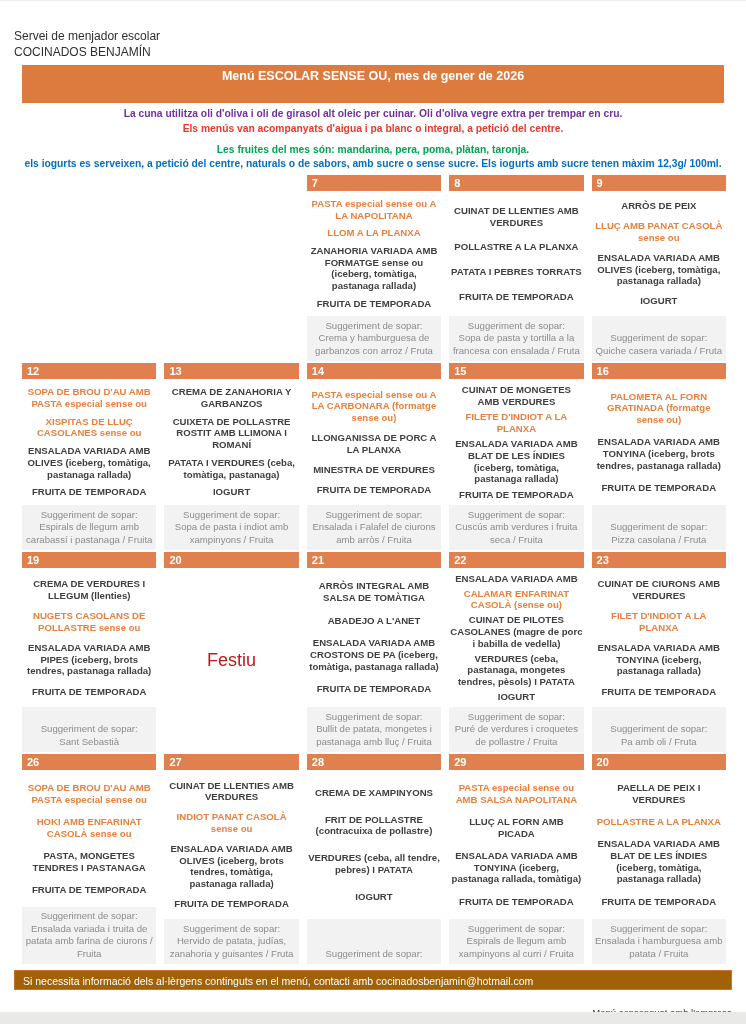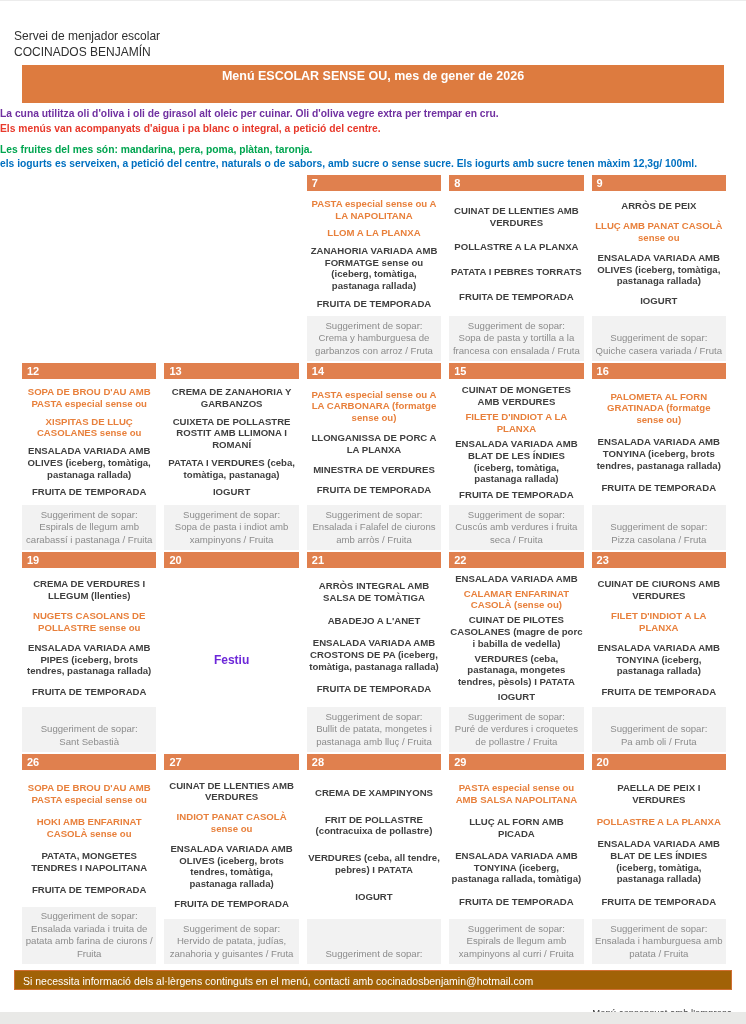--- a/index.html
+++ b/index.html
@@ -12,21 +12,21 @@
     border-top:1px solid #ececec;
     box-sizing:border-box;
   }
   
   .top-head{padding:27px 0 0 14px;color:#2f2f2f;font-size:12px;line-height:16px;}
   .banner{
     margin:5px 22px 0 22px;height:38px;line-height:23px;
     background:#dd7b3f;color:#ffffff;font-weight:bold;font-size:12.5px;
     text-align:center;
   }
-  .notes{margin-top:4px;font-weight:bold;font-size:10.3px;line-height:14.8px;}
+  .notes{margin-top:4px;text-align:center;font-weight:bold;font-size:10.3px;line-height:14.8px;}
   .note-1{color:#7030a0;}
   .note-2{color:#e8392b;}
   .note-3{color:#00a550;margin-top:6px;}
   .note-4{color:#0070c0;}
   
   .grid{
     margin:3px 20px 0 22px;
     display:grid;
     grid-template-columns:repeat(5,1fr);
     grid-template-rows:186px 187px 200px 210px;
@@ -43,21 +43,21 @@
   .mi{font-size:9.6px;font-weight:bold;line-height:1.22;text-align:center;padding:0 1px;}
   .c-dark{color:#3f3f3f;}
   .c-orange{color:#e8803c;}
   .supper{
     background:#f2f2f2;color:#8c8c8c;
     font-size:9.6px;line-height:1.3;text-align:center;
     padding:3px 2px 4px 2px;min-height:38px;
     display:flex;flex-direction:column;justify-content:flex-end;
   }
   .festiu-wrap{flex:1;display:flex;align-items:center;justify-content:center;}
-  .festiu{font-size:12px;font-weight:700;color:#6d28d9;}
+  .festiu{font-size:18px;font-weight:400;color:#b91c1c;}
   
   .allergen{
     margin:6px 14px 0 14px;height:20px;line-height:20px;
     background:#a16207;color:#ffffff;font-size:10.5px;
     padding-left:8px;border:1px solid #d06f33;box-sizing:border-box;
   }
   .foot-row{
     margin:16px 14px 0 14px;
     display:flex;justify-content:space-between;align-items:flex-end;
   }
@@ -275,21 +275,21 @@
           <div>Pa amb oli / Fruta</div>
         </div>
       </div>
     </div>
     <div class="day">
       <div class="day-bar">26</div>
       <div class="day-body">
         <div class="items">
           <div class="mi c-orange">SOPA DE BROU D'AU AMB PASTA especial sense ou</div>
           <div class="mi c-orange">HOKI AMB ENFARINAT CASOLÀ sense ou</div>
-          <div class="mi c-dark">PATATA, MONGETES TENDRES I NAPOLITANA</div>
+          <div class="mi c-dark">PASTA, MONGETES TENDRES I PASTANAGA</div>
           <div class="mi c-dark">FRUITA DE TEMPORADA</div>
         </div>
         <div class="supper">
           <div>Suggeriment de sopar:</div>
           <div>Ensalada variada i truita de patata amb farina de ciurons / Fruita</div>
         </div>
       </div>
     </div>
     <div class="day">
       <div class="day-bar">27</div>

